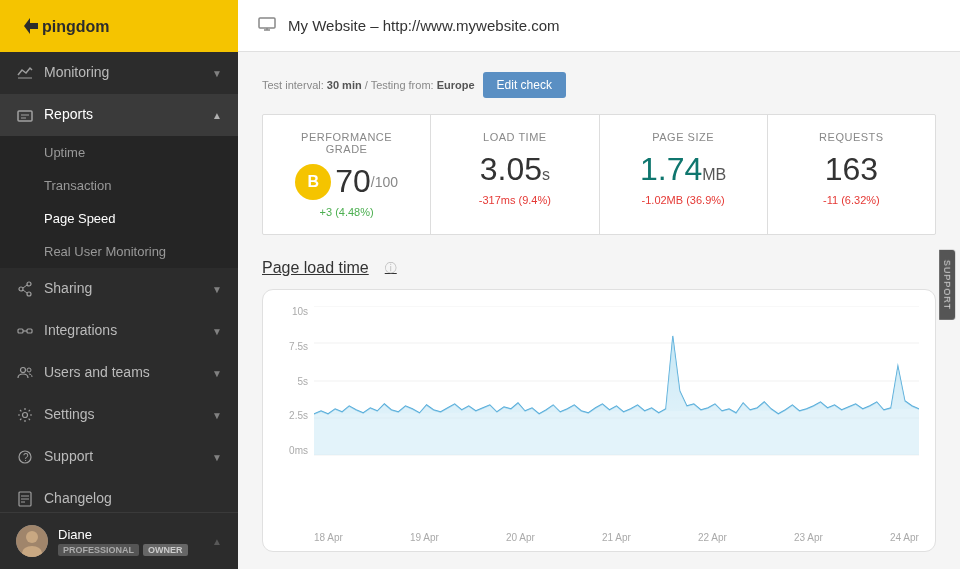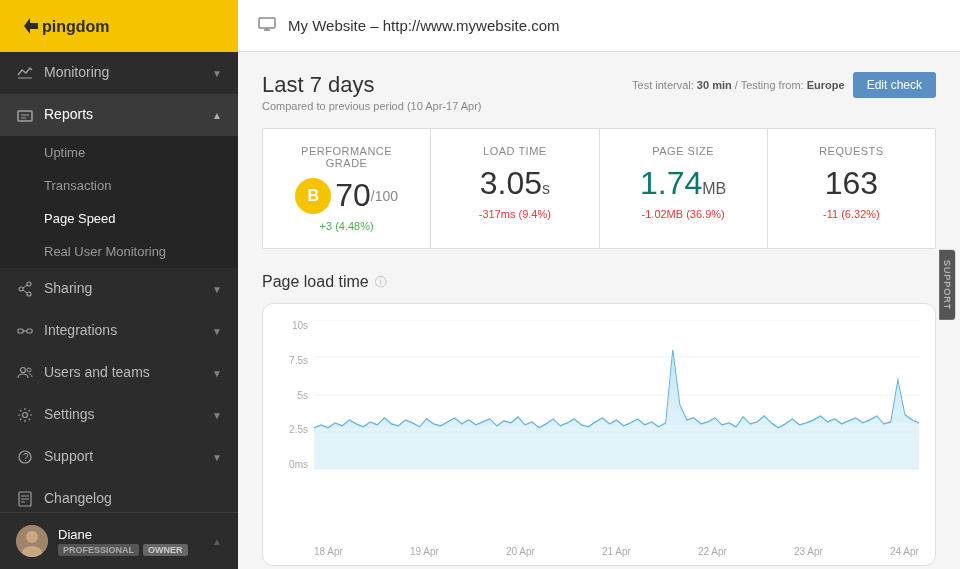--- a/index.html
+++ b/index.html
@@ -45,21 +45,21 @@
     .metrics-row { display: grid; grid-template-columns: repeat(4, 1fr); gap: 1px; background: #ddd; border: 1px solid #ddd; border-radius: 2px; overflow: hidden; margin-bottom: 24px; }
     .metric-card { background: #fff; padding: 16px; text-align: center; position: relative; }
     .metric-label { font-size: 11px; color: #888; text-transform: uppercase; letter-spacing: 0.5px; margin-bottom: 8px; }
     .metric-change { font-size: 11px; margin-top: 6px; }
     .metric-change.positive { color: #4caf50; }
     .metric-change.negative { color: #e53935; }
     .grade-circle { width: 36px; height: 36px; border-radius: 50%; background: #f5c400; display: inline-flex; align-items: center; justify-content: center; font-size: 16px; font-weight: 700; color: #fff; margin-right: 4px; vertical-align: middle; }
     .metric-grade { display: flex; align-items: center; justify-content: center; margin-bottom: 6px; }
 
     
-    .section-title { font-size: 16px; font-weight: 400; color: #333; margin-bottom: 12px; display: flex; align-items: center; gap: 6px; }
+    .section-title { font-size: 16px; font-weight: 400; color: #333; margin-bottom: 12px; display: flex; align-items: center; gap: 16px; text-decoration: underline; }
     .section-info { color: #bbb; font-size: 12px; }
     .chart-container { background: #fff; border: 1px solid #e0e0e0; border-radius: 11px; padding: 16px 16px 0; margin-bottom: 24px; }
     .chart-area { position: relative; height: 180px; }
     .chart-y-labels { position: absolute; left: 0; top: 0; bottom: 30px; width: 35px; display: flex; flex-direction: column; justify-content: space-between; }
     .chart-y-label { font-size: 10px; color: #aaa; text-align: right; padding-right: 6px; }
     .chart-plot { margin-left: 35px; height: 100%; position: relative; }
     .chart-svg { width: 100%; height: 150px; }
     .chart-x-labels { display: flex; justify-content: space-between; margin-left: 35px; padding: 4px 0 8px; }
     .chart-x-label { font-size: 10px; color: #aaa; margin-top: 42px; }
 
@@ -231,24 +231,20 @@
           <line x1="6" y1="13" x2="12" y2="13" stroke="#888" stroke-width="1.5"></line>
           <line x1="9" y1="11" x2="9" y2="13" stroke="#888" stroke-width="1.5"></line>
         </svg>
     </span>
     <span class="topbar-title">My Website – http://www.mywebsite.com</span>
   </div>
 
   <div class="content">
 
     <div class="period-row">
-      <div>
-        <div class="period-title">Last 7 days</div>
-        <div class="period-subtitle">Compared to previous period (10 Apr-17 Apr)</div>
-      </div>
       <div style="display:flex;align-items:center;gap:8px;">
         <span class="test-interval">
           <span>Test interval:</span>
           <strong>30 min</strong>
           <span>/ Testing from:</span>
           <strong>Europe</strong>
         </span>
         <button class="edit-btn">Edit check</button>
       </div>
     </div>

